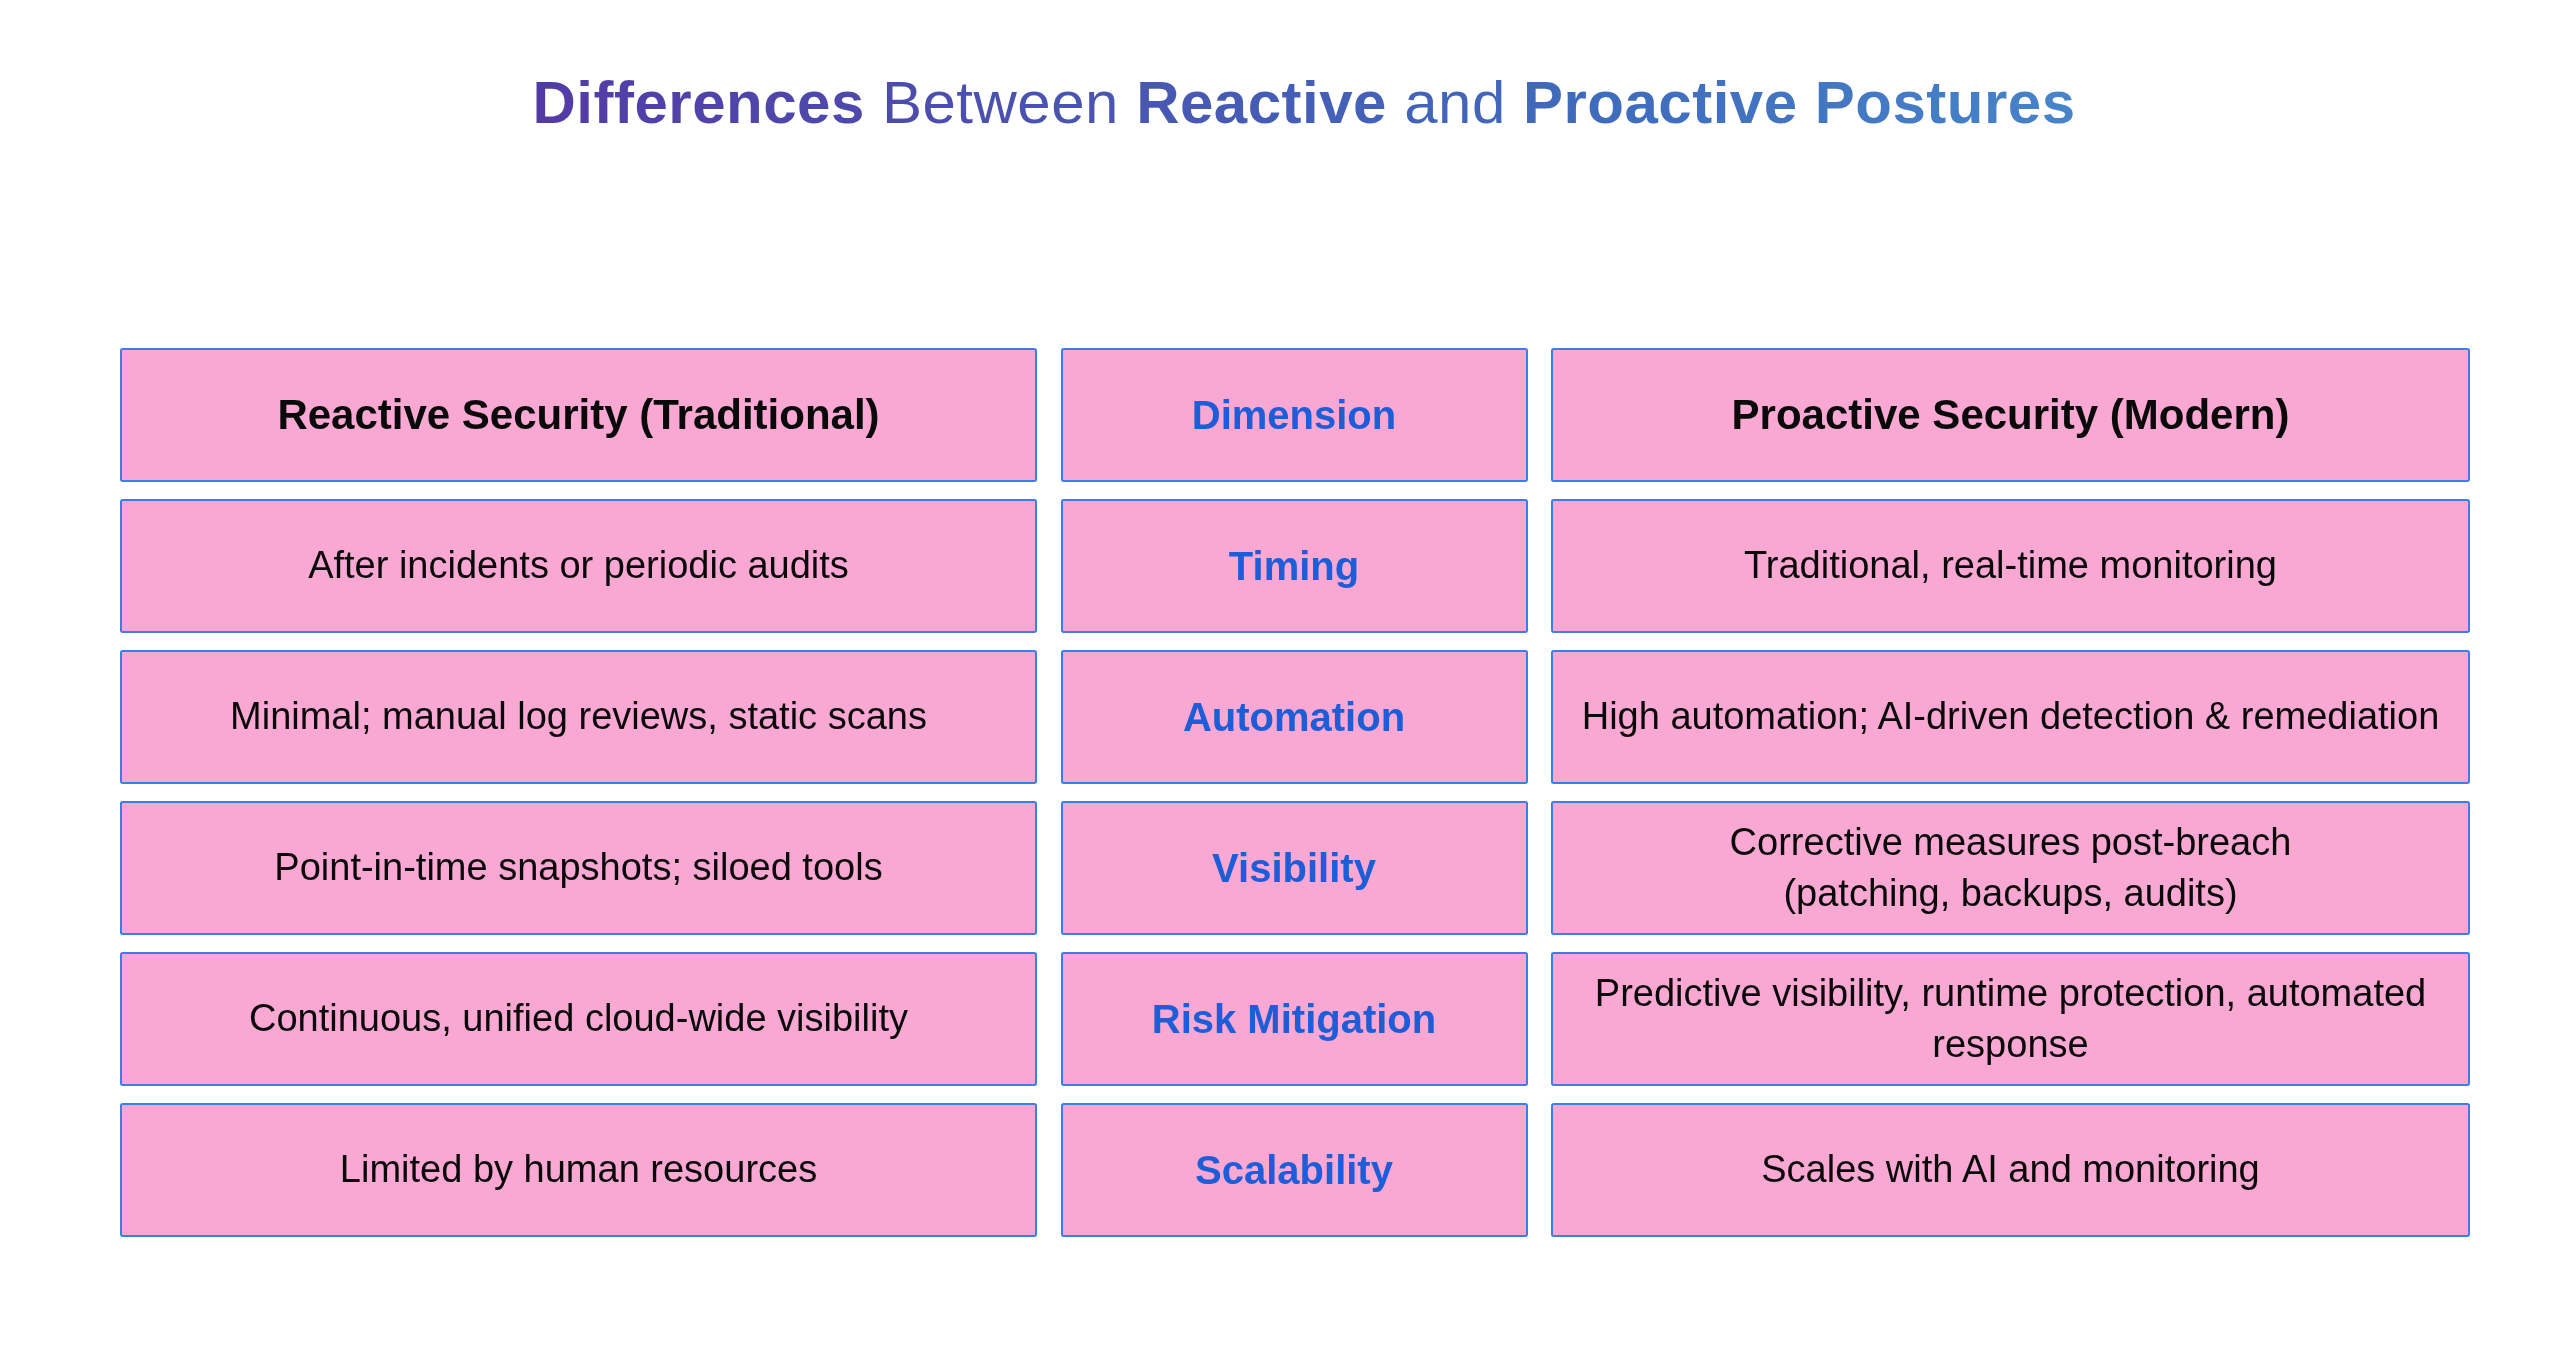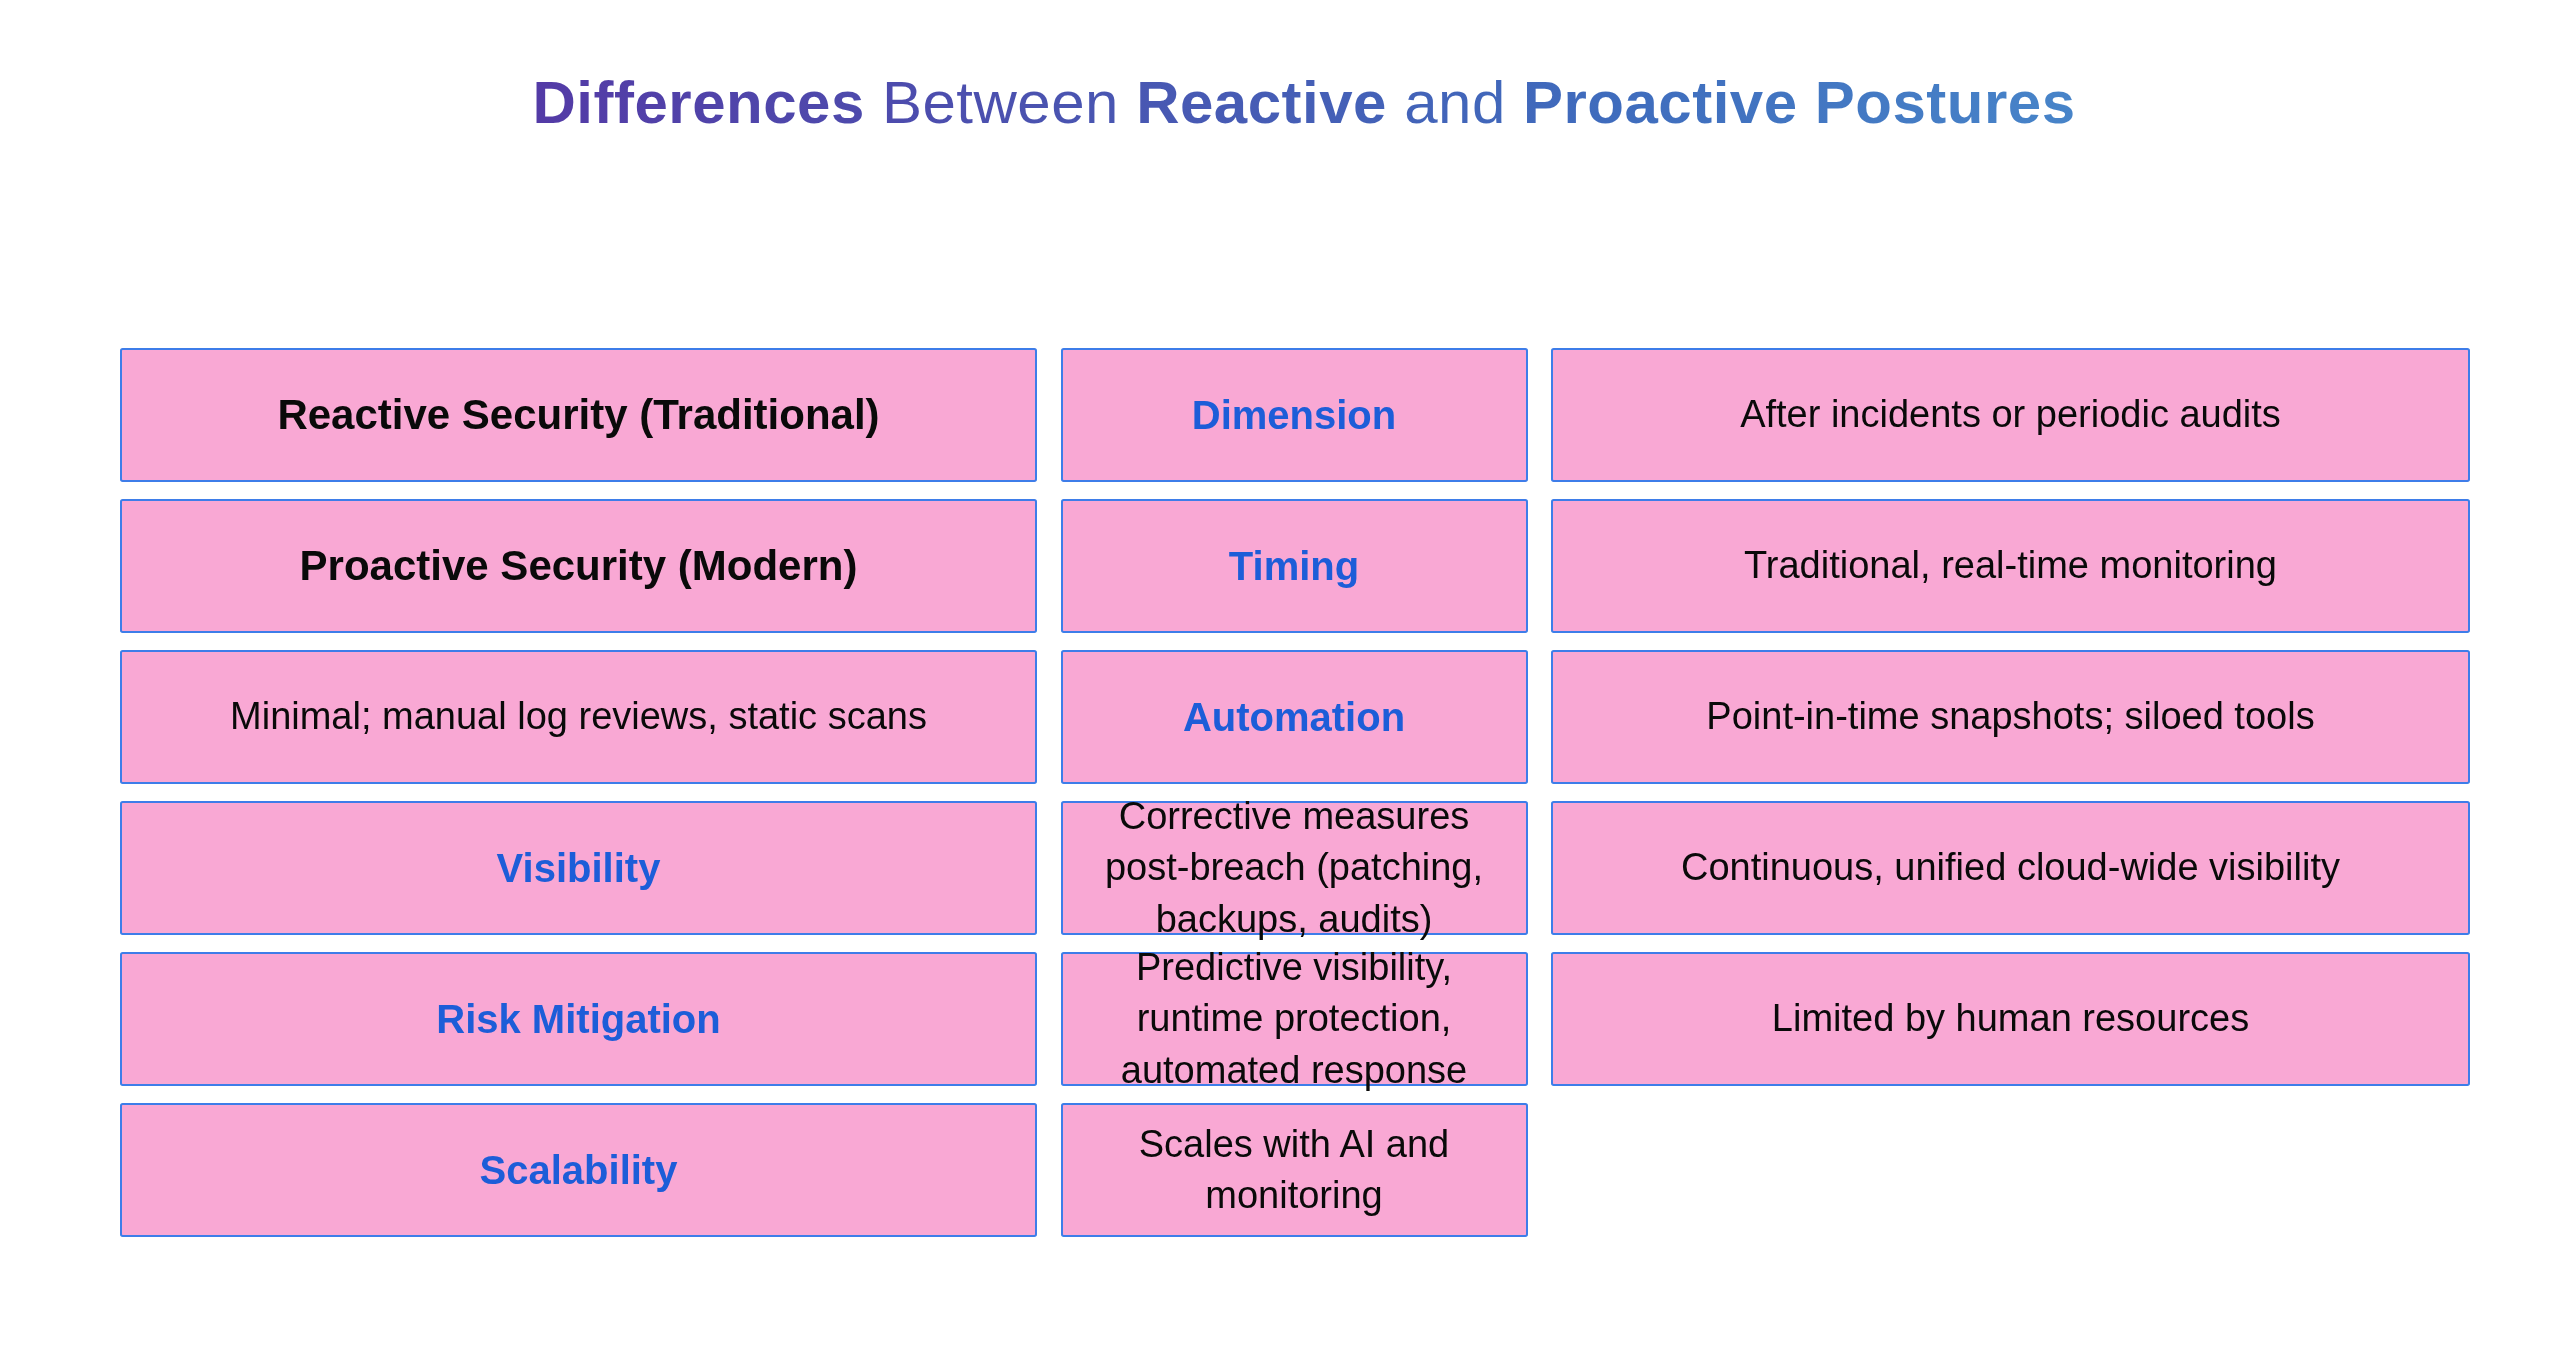--- a/index.html
+++ b/index.html
@@ -88,39 +88,42 @@
 <h1 class="title"><span class="bold">Differences</span> <span>Between</span> <span class="bold">Reactive</span> <span>and</span> <span class="bold">Proactive Postures</span></h1>
 
 <div class="table-grid">
 
   <div class="cell head">
     <p>Reactive Security (Traditional)</p>
   </div>
   <div class="cell head dim">
     <p>Dimension</p>
   </div>
+  <div class="cell head">
+    <p>Proactive Security (Modern)</p>
+  </div>
+
   <div class="cell body">
     <p>After incidents or periodic audits</p>
-  </div>
-
-  <div class="cell head">
-    <p>Proactive Security (Modern)</p>
   </div>
   <div class="cell dim">
     <p>Timing</p>
   </div>
   <div class="cell body">
     <p>Traditional, real-time monitoring</p>
   </div>
 
   <div class="cell body">
     <p>Minimal; manual log reviews, static scans</p>
   </div>
   <div class="cell dim">
     <p>Automation</p>
+  </div>
+  <div class="cell body">
+    <p>High automation; AI-driven detection &amp; remediation</p>
   </div>
 
   <div class="cell body">
     <p>Point-in-time snapshots; siloed tools</p>
   </div>
   <div class="cell dim">
     <p>Visibility</p>
   </div>
   <div class="cell body">
     <p class="narrow">Corrective measures post-breach (patching, backups, audits)</p>

